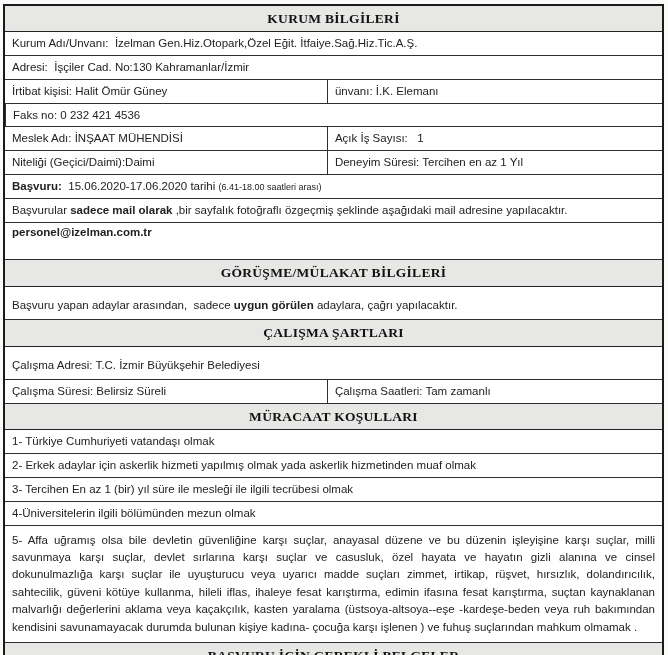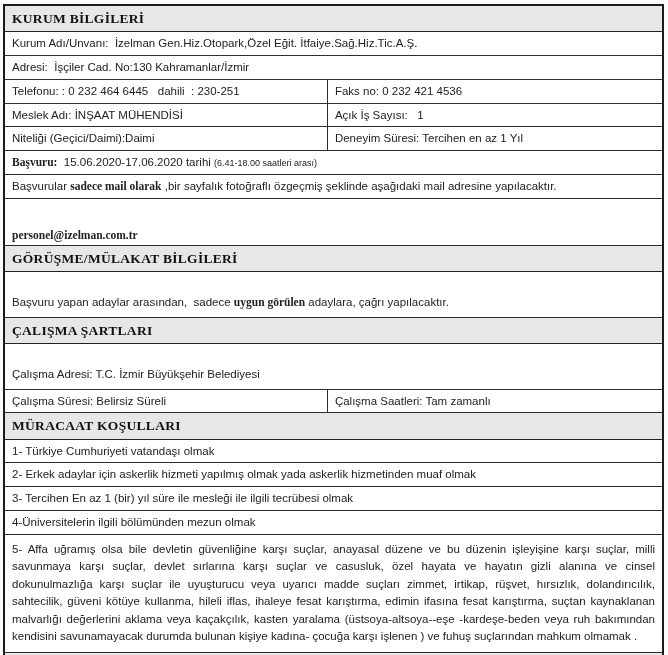--- a/index.html
+++ b/index.html
@@ -25,53 +25,57 @@
   }
   .hdr {
     background: #e7e7e6;
     font-family: "Liberation Serif", "DejaVu Serif", serif;
     font-weight: bold;
     font-size: 13.5px;
     letter-spacing: 0.3px;
     color: #111;
     padding: 5px 7px 4px 7px;
     border-bottom: 1.6px solid #222;
+    text-align: center;
   }
   .cols { display: flex; padding: 0; }
   .cols .cell {
     flex: 0 0 auto;
     width: 49%;
     padding: 5px 7px 4px 7px;
     box-sizing: border-box;
     white-space: pre-wrap;
   }
   .cols .cell.right {
     width: 51%;
     border-left: 1.4px solid #2e2e2e;
   }
-  .b { font-weight: bold; font-family: Liberation Serif, serif; }
+  .b { font-weight: bold; }
   .small { font-size: 9px; }
-  .tall { padding-top: 24px; padding-bottom: 7px; }
+  .tall { padding-top: 12px; padding-bottom: 7px; }
   .just {
     text-align: justify;
     line-height: 1.52;
     padding-top: 6px; padding-bottom: 6px;
   }
-  .tight { padding-top: 3px; padding-bottom: 2px; margin-top: 27px; }
+  .tight { padding-top: 3px; padding-bottom: 20px; }
 </style>
 </head>
 <body>
 
 <div class="doc">
 
   <div class="row hdr">KURUM BİLGİLERİ</div>
   <div class="row">Kurum Adı/Unvanı:  İzelman Gen.Hiz.Otopark,Özel Eğit. İtfaiye.Sağ.Hiz.Tic.A.Ş.</div>
   <div class="row">Adresi:  İşçiler Cad. No:130 Kahramanlar/İzmir</div>
   <div class="row cols">
-    <div class="cell">Telefonu: : 0 232 464 6445   dahili  : 230-251</div>
+    <div class="cell">İrtibat kişisi: Halit Ömür Güney</div>
+    <div class="cell right">ünvanı: İ.K. Elemanı</div>
+  </div>
+  <div class="row cols">
     <div class="cell right">Faks no: 0 232 421 4536</div>
   </div>
 
   <div class="row cols">
     <div class="cell">Meslek Adı: İNŞAAT MÜHENDİSİ</div>
     <div class="cell right">Açık İş Sayısı:   1</div>
   </div>
   <div class="row cols">
     <div class="cell">Niteliği (Geçici/Daimi):Daimi</div>
     <div class="cell right">Deneyim Süresi: Tercihen en az 1 Yıl</div>

